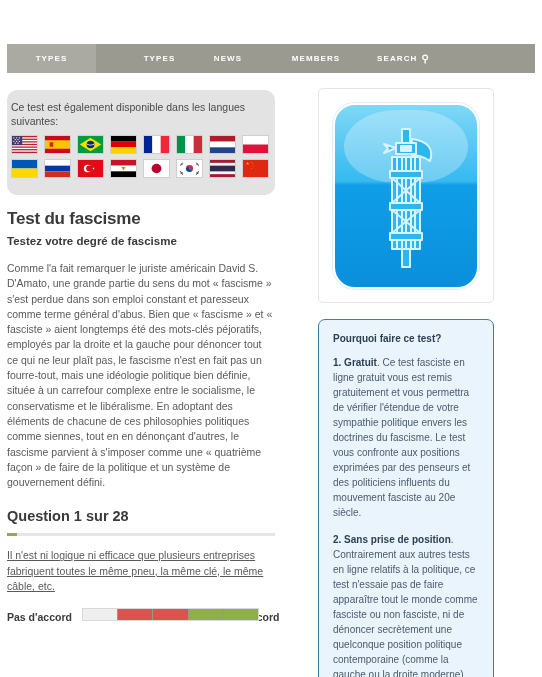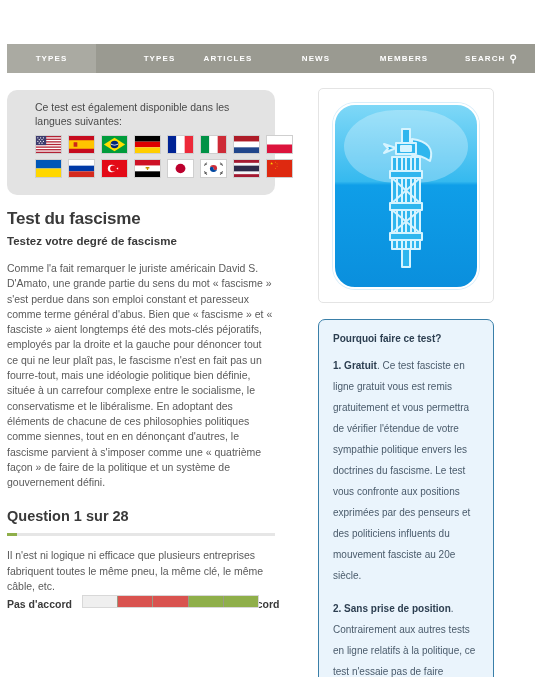--- a/index.html
+++ b/index.html
@@ -30,21 +30,21 @@
   .nav-item.news { width: 88px; }
   .nav-item.members { width: 88px; }
   .nav-item.search { width: 87px; gap: 4px; }
   .search-glyph { font-size: 10px; line-height: 1; display:inline-block; }
 
   
   .left-col { position: absolute; left: 7px; top: 90px; width: 268px; }
 
   .lang-box {
     background: #e3e3e3; border-radius: 10px;
-    padding: 10px 12px 12px 28px;
+    padding: 10px 12px 12px 4px;
   }
   .lang-text {
     font-size: 10.5px; color: #4a4a4a; line-height: 14px;
     margin-bottom: 7px;
   }
   .flags-row { display: flex; gap: 6px; margin-bottom: 5px; }
   .flag {
     width: 27px; height: 19px; border: 0.5px solid #cfcfcf;
     position: relative; overflow: hidden; cursor: pointer;
     background: #fff; flex: 0 0 auto;
@@ -70,21 +70,22 @@
   .q-progress-track {
     width: 268px; height: 3px; background: #e6e6e6; position: relative;
     margin-bottom: 12px;
   }
   .q-progress-fill {
     position: absolute; left: 0; top: 0; height: 3px;
     background: #8faf4a;
   }
   .q-text {
     font-size: 10.5px; color: #5a5a5a; line-height: 15.3px;
-    margin-bottom: 1px;
+    margin-bottom: 14px;
+    text-decoration: underline;
   }
 
   
   .scale-row { position: relative; height: 18px; margin-bottom: 16px; }
   .scale-label {
     position: absolute; top: 3px;
     font-size: 10.5px; font-weight: bold; color: #3a3a3a; white-space: nowrap; text-align: center;
   }
   .scale-label.left { left: 0; }
   .scale-label.right { left: 228px; }
@@ -122,38 +123,35 @@
     margin-top: 16px; width: 176px;
     background: #eaf4fc; border: 1.5px solid #3a7fa8; border-radius: 7px;
     padding: 13px 14px 10px 14px;
     height: 380px; overflow: hidden;
   }
   .info-title {
     font-size: 10px; font-weight: bold; color: #2c3e50;
     margin-bottom: 11px;
   }
   .info-p {
-    font-size: 10px; color: #4a5b6b; line-height: 21px; margin-bottom: 12px;
+    font-size: 10px; color: #4a5b6b; line-height: 15px; margin-bottom: 12px;
   }
   .info-p b { color: #2c3e50; }
 </style>
 </head>
 <body>
 
 <div id="page">
 
   <div class="nav">
     <div class="nav-item tests">
       <span>TYPES</span>
     </div>
     <div class="nav-item types">
       <span>TYPES</span>
-    </div>
-    <div class="nav-item articles">
-      <span>ARTICLES</span>
     </div>
     <div class="nav-item news">
       <span>NEWS</span>
     </div>
     <div class="nav-item members">
       <span>MEMBERS</span>
     </div>
     <div class="nav-item search">
       <span>SEARCH</span>
       <span class="search-glyph">⚲</span>

